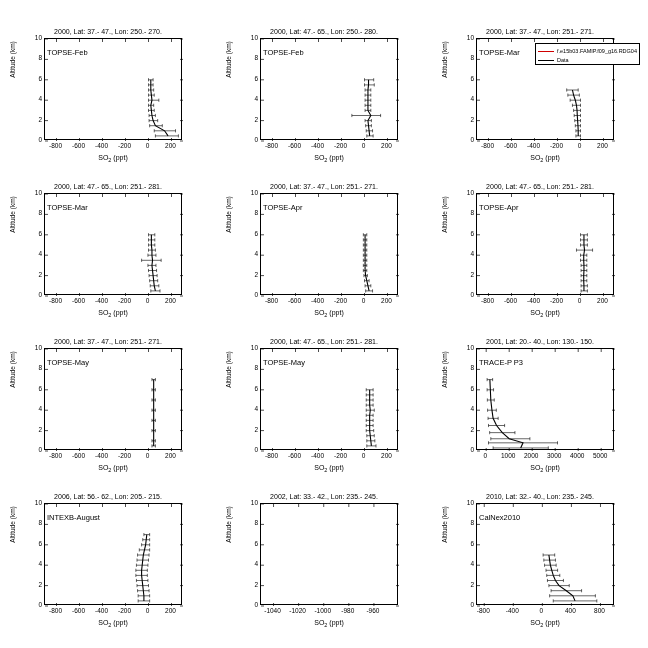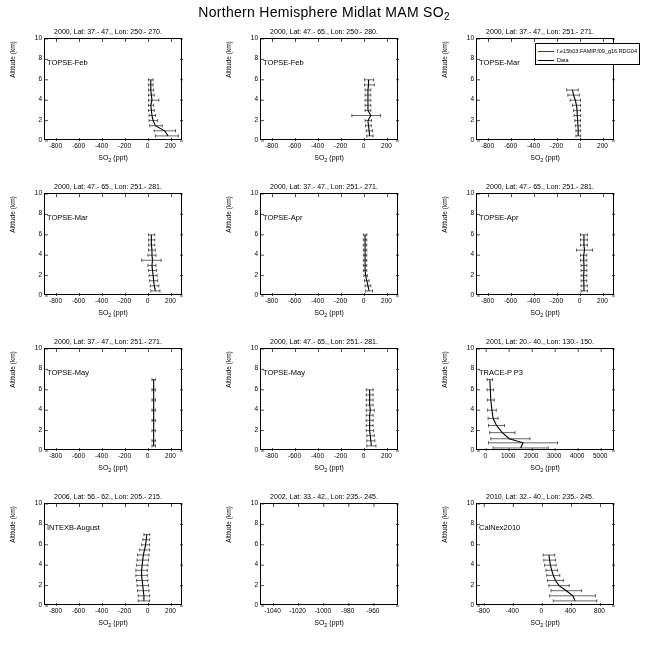--- a/index.html
+++ b/index.html
@@ -28,21 +28,21 @@
     position:absolute;top:0;left:0;width:216px;text-align:center;
     font-size:7px;white-space:nowrap;
   }
 
   .plotbox{
     position:absolute;left:44px;top:10px;width:138px;height:102px;
     border:1px solid #000;background:#fff;box-sizing:border-box;
   }
   .panel-label{
     position:absolute;left:46px;top:12px;font-size:7.5px;
-    background:transparent;padding:18px 1px;z-index:5;
+    background:transparent;padding:8px 1px;z-index:5;
   }
 
   .ylabel{
     position:absolute;left:-22px;top:28px;width:68px;
     transform:rotate(-90deg);transform-origin:center center;
     font-size:6.5px;text-align:center;
   }
   .xlabel{
     position:absolute;left:44px;top:126px;width:138px;text-align:center;
     font-size:7px;
@@ -66,23 +66,20 @@
   .legend .row{display:flex;align-items:center;height:8px;margin-top:1px;}
   .legend .swatch{width:16px;height:0;border-top:1px solid #000;margin-right:3px;}
   .legend .swatch.red{border-top:1px solid #d00000;}
   .legend .txt{white-space:nowrap;}
 </style>
 </head>
 <body>
 
 <div id="page">
 
-  <div class="fig-title">
-    <span>Northern Hemisphere Midlat MAM SO</span><sub>2</sub>
-  </div>
 
   <div class="grid">
       <div class="cell">
         <div class="supra">2000, Lat: 37.- 47., Lon: 250.- 270.</div>
         <div class="ylabel">Altitude (km)</div>
         <div class="yticks">
           <div class="ytick" style="top: 98px;">0</div>
           <div class="ytick" style="top: 77.6px;">2</div>
           <div class="ytick" style="top: 57.2px;">4</div>
           <div class="ytick" style="top: 36.8px;">6</div>

